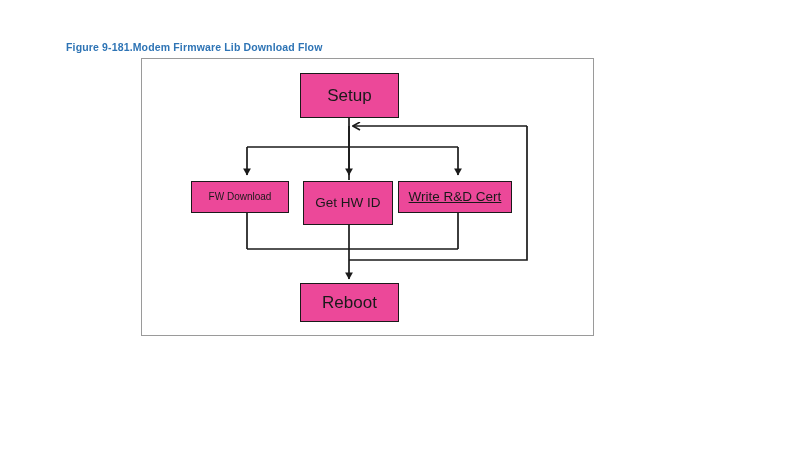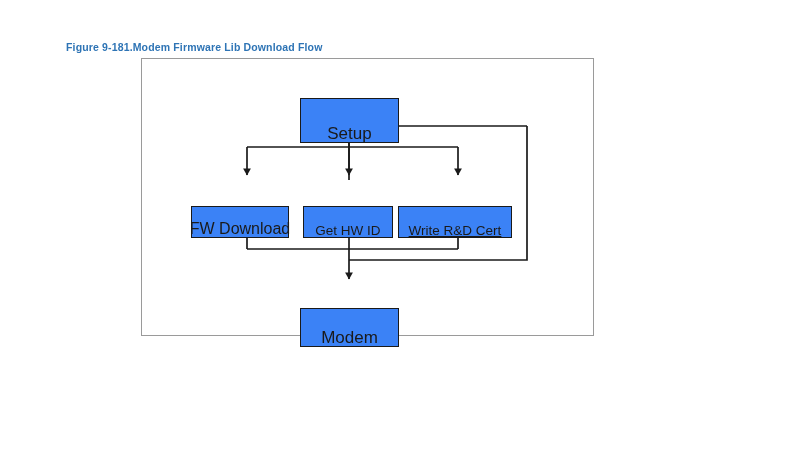--- a/index.html
+++ b/index.html
@@ -41,44 +41,43 @@
     position: absolute;
     left: 141px;
     top: 58px;
     width: 453px;
     height: 278px;
   }
 
   .node-box {
     position: absolute;
     border: 1.6px solid #1a1a1a;
-    background: #3b82f6;
+    background: #ec4899;
     box-sizing: border-box;
     display: flex;
-    align-items: flex-end;
+    align-items: center;
     justify-content: center;
     color: #1a1a1a;
     white-space: nowrap;
-    margin-top: 25px;
   }
   .node-label {
     display: block;
     line-height: 1;
   }
 
   #node-setup {
     left: 300px; top: 73px; width: 99px; height: 45px;
     font-size: 17px;
   }
   #node-fw-download {
     left: 191px; top: 181px; width: 98px; height: 32px;
-    font-size: 16px;
+    font-size: 10px;
   }
   #node-get-hw-id {
-    left: 303px; top: 181px; width: 90px; height: 32px;
+    left: 303px; top: 181px; width: 90px; height: 44px;
     font-size: 13.5px;
   }
   #node-write-rd-cert {
     left: 398px; top: 181px; width: 114px; height: 32px;
     font-size: 13.5px;
     text-decoration: underline;
   }
   #node-reboot {
     left: 300px; top: 283px; width: 99px; height: 39px;
     font-size: 17px;
@@ -135,14 +134,14 @@
 
 <div class="node-box" id="node-get-hw-id">
   <span class="node-label">Get HW ID</span>
 </div>
 
 <div class="node-box" id="node-write-rd-cert">
   <span class="node-label">Write R&amp;D Cert</span>
 </div>
 
 <div class="node-box" id="node-reboot">
-  <span class="node-label">Modem</span>
+  <span class="node-label">Reboot</span>
 </div>
 
 </body></html>

